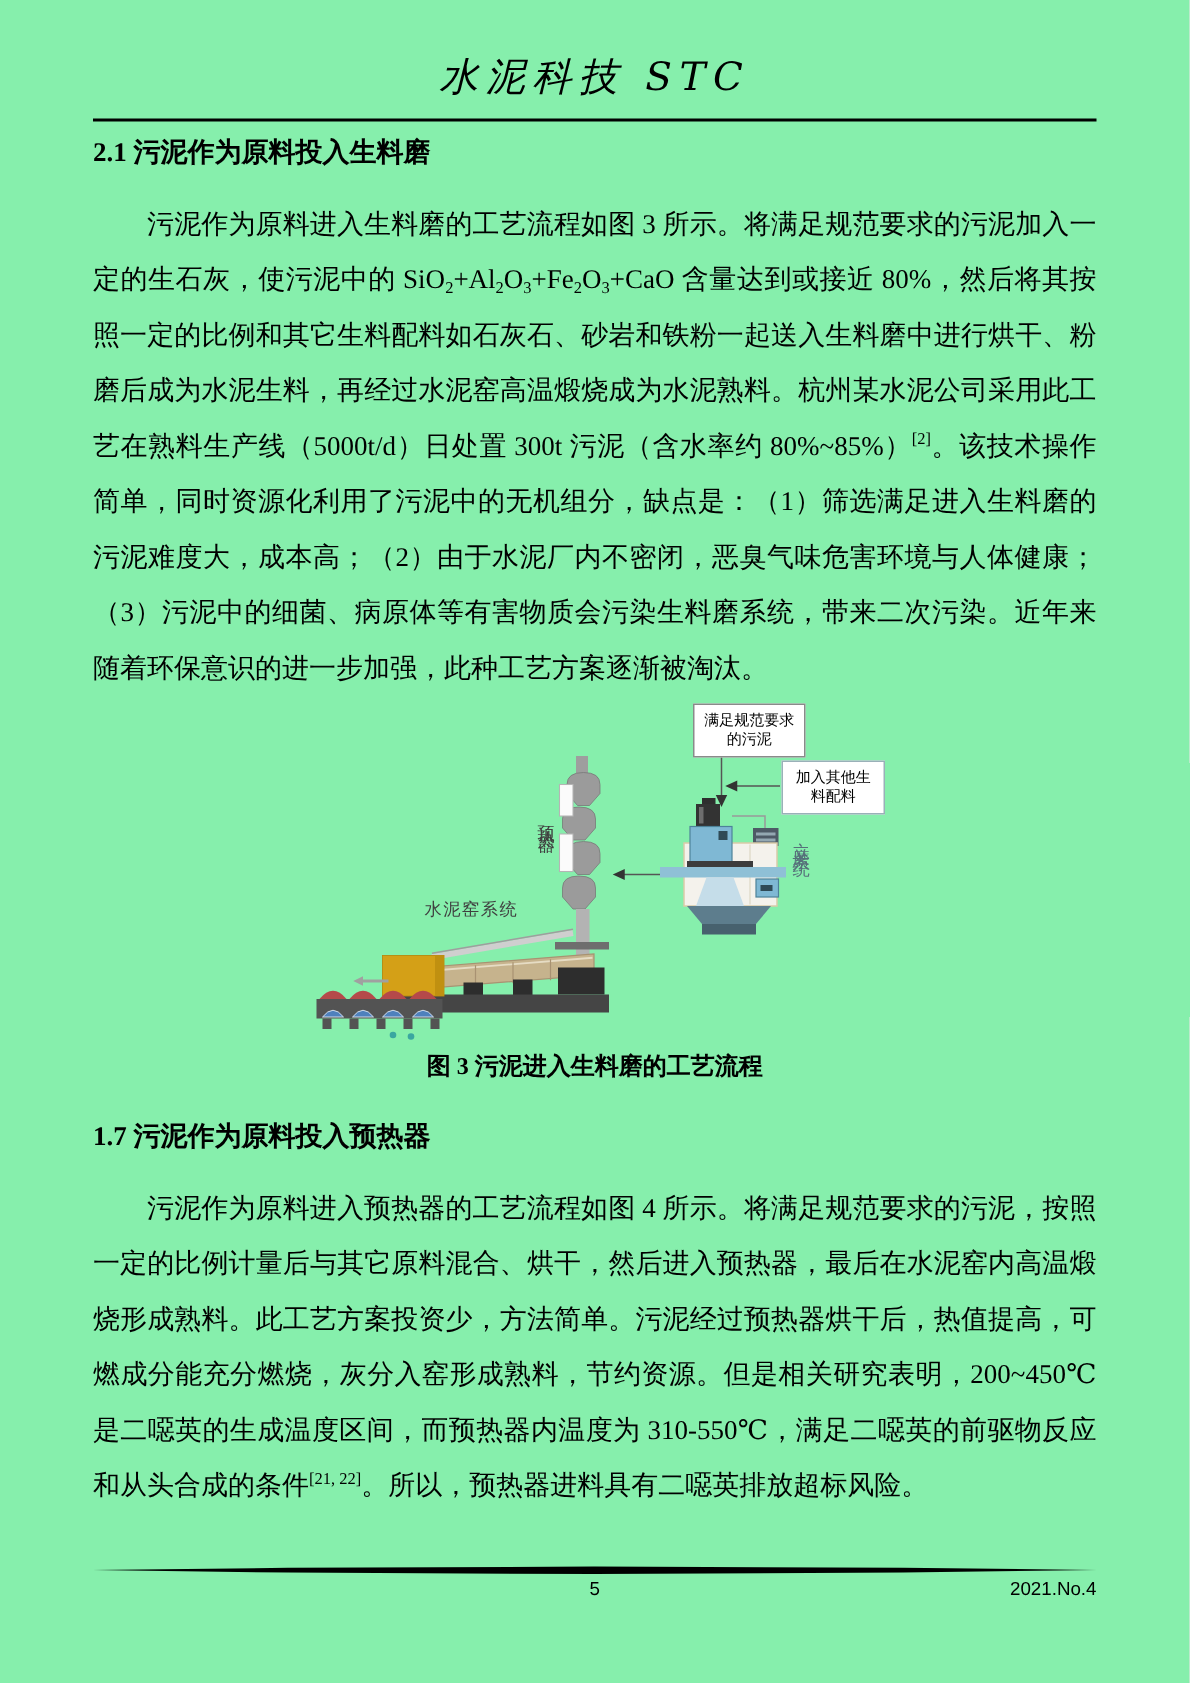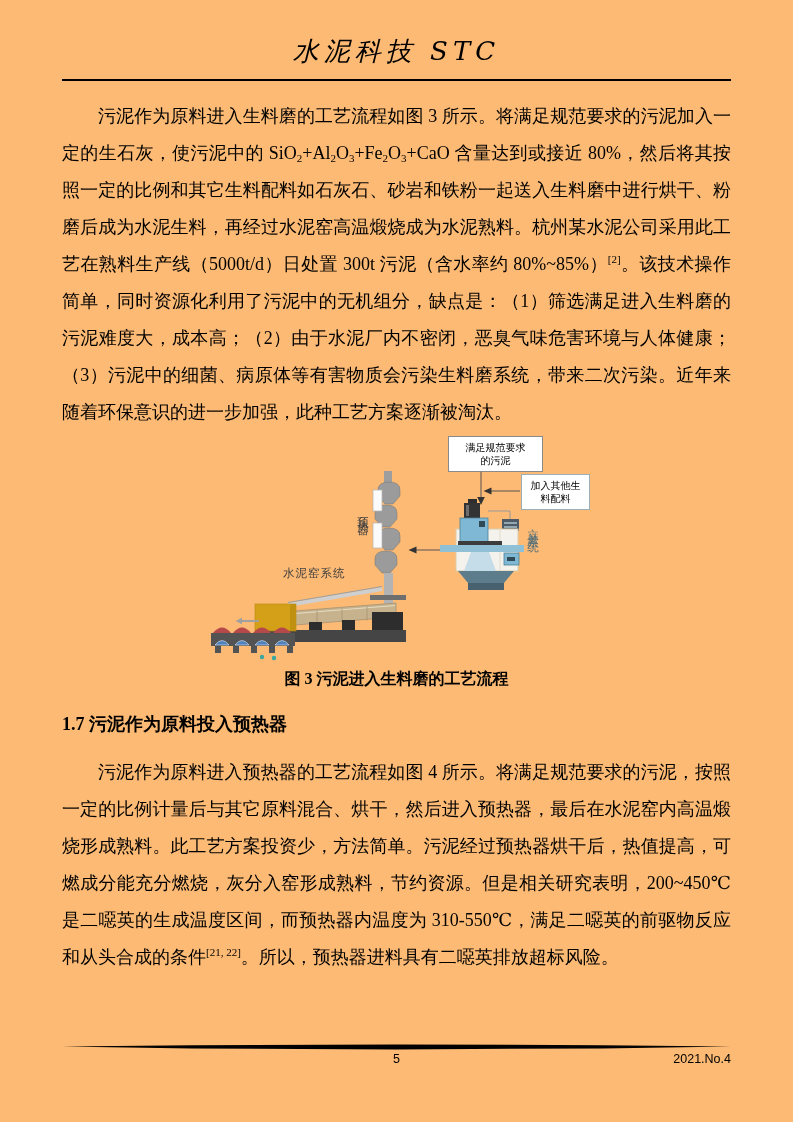--- a/index.html
+++ b/index.html
@@ -1,18 +1,18 @@
 <!DOCTYPE html>
 <html><head>
 <meta charset="utf-8">
 <style>
   html,body{margin:0;padding:0;background:#e8e8e8;}
   .page{
     position:relative; width:793px; height:1122px; margin:0 auto;
-    background:#fdba74; overflow:hidden;
+    background:#86efac; overflow:hidden;
     font-family:"Liberation Serif","DejaVu Serif",serif; color:#000;
   }
   .content{position:relative; margin:0 62px; width:669px;}
 
   
   .journal-header{margin-top:34px; text-align:center;}
   .journal-title{
     font-family:"DejaVu Serif","Liberation Serif",serif;
     font-style:italic; font-size:26px; letter-spacing:5px; font-weight:500;
   }
@@ -30,21 +30,21 @@
   .body-paragraph sub{font-size:11px; line-height:0; vertical-align:-3px;}
 
   
   .figure-area{position:relative; width:669px; height:232px; margin-top:2px;}
   .figure-area svg{position:absolute; left:0; top:0;}
   .fig-box{
     position:absolute; border:1px solid #8a8a8a; background:#fff;
     font-size:10px; line-height:13px; text-align:center;
     display:flex; align-items:center; justify-content:center;
   }
-  .fig-box-sludge{left:386px; top:3px; width:63px; height:32px; padding:1px 15px;}
+  .fig-box-sludge{left:400px; top:3px; width:63px; height:32px; padding:1px 5px;}
   .fig-box-ingredients{left:459px; top:41px; width:59px; height:30px; padding:2px 4px; border-color:#9ab0b8;}
   .fig-vlabel{
     position:absolute; writing-mode:vertical-rl; text-orientation:upright;
     font-size:11.5px; letter-spacing:4px; color:#3f3f3f;
   }
   .fig-vlabel.mill{left:463px; top:86px; color:#56707a;}
   .fig-vlabel.preheater{left:293px; top:74px;}
   .fig-hlabel{position:absolute; left:221px; top:133px; font-size:11.5px; letter-spacing:1px; color:#3f3f3f;}
   .figure-caption{
     text-align:center; font-size:16px; font-weight:700; line-height:22px; margin-top:3px;
@@ -61,20 +61,21 @@
 <body>
 
 <div class="page">
   <div class="content">
 
     <div class="journal-header">
       <span class="journal-title">水泥科技 STC</span>
     </div>
     <div class="header-rule"></div>
 
+    <div class="section-heading">2.1 污泥作为原料投入生料磨</div>
     <div class="body-paragraph"><span>污泥作为原料进入生料磨的工艺流程如图 3 所示。将满足规范要求的污泥加入一定的生石灰，使污泥中的 SiO</span><sub>2</sub><span>+Al</span><sub>2</sub><span>O</span><sub>3</sub><span>+Fe</span><sub>2</sub><span>O</span><sub>3</sub><span>+CaO 含量达到或接近 80%，然后将其按照一定的比例和其它生料配料如石灰石、砂岩和铁粉一起送入生料磨中进行烘干、粉磨后成为水泥生料，再经过水泥窑高温煅烧成为水泥熟料。杭州某水泥公司采用此工艺在熟料生产线（5000t/d）日处置 300t 污泥（含水率约 80%~85%）</span><sup>[2]</sup><span>。该技术操作简单，同时资源化利用了污泥中的无机组分，缺点是：（1）筛选满足进入生料磨的污泥难度大，成本高；（2）由于水泥厂内不密闭，恶臭气味危害环境与人体健康；（3）污泥中的细菌、病原体等有害物质会污染生料磨系统，带来二次污染。近年来随着环保意识的进一步加强，此种工艺方案逐渐被淘汰。</span></div>
 
     <div class="figure-area">
       <svg width="669" height="232" viewBox="0 0 669 232">
 
         <g stroke="#555" stroke-width="1" fill="#333">
           <line x1="419" y1="36" x2="419" y2="65"></line>
           <polygon points="415.2,64 422.8,64 419,72" stroke="none"></polygon>
           <line x1="458" y1="58" x2="428" y2="58"></line>
           <polygon points="429.5,54.4 429.5,61.6 421.5,58" stroke="none"></polygon>

